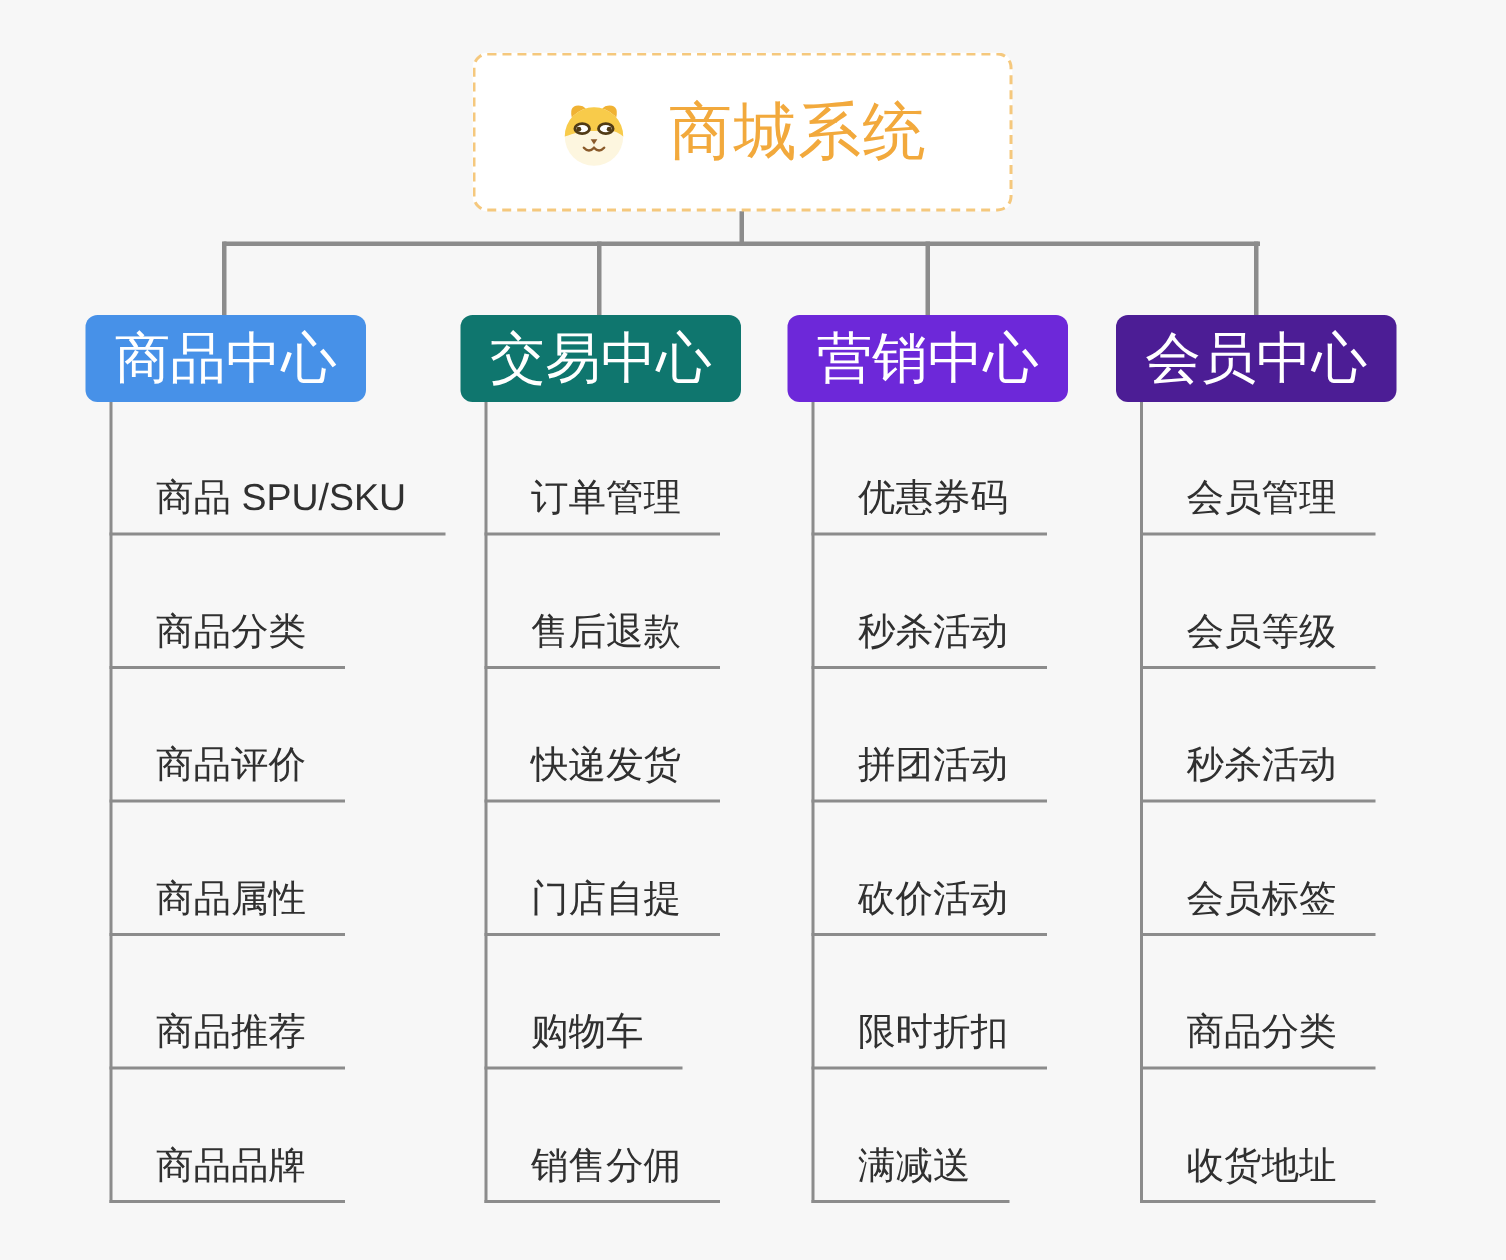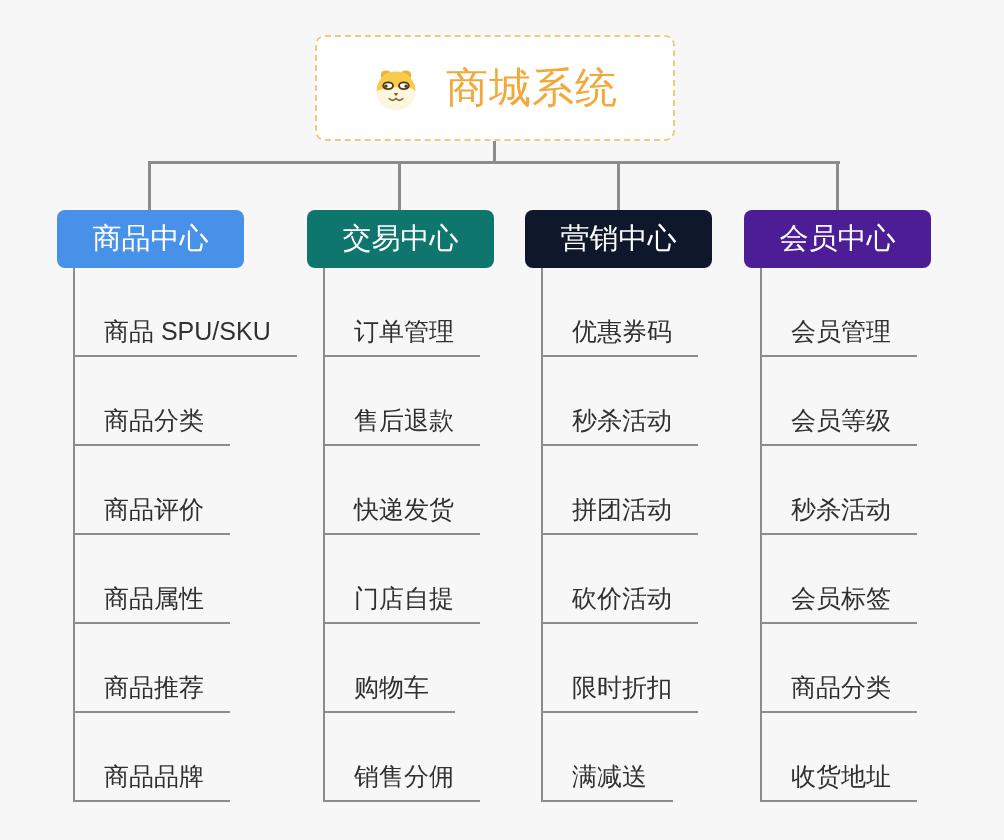--- a/index.html
+++ b/index.html
@@ -20,21 +20,21 @@
     background:#ffffff;border:2px dashed var(--root-border,#f5c87d);
     border-radius:10px;box-sizing:border-box;
     display:flex;align-items:center;justify-content:center;gap:26px;
   }
   .root-label{font-size:42px;color:var(--root-text,#f2a93c);letter-spacing:1px;}
   .dog{display:block;width:48px;height:48px;}
   .dog svg{width:48px;height:48px;display:block;}
   
   .node{
     position:absolute;top:210px;width:187px;height:58px;border-radius:8px;
-    color:#ffffff;font-size:29px;display:flex;align-items:center;justify-content:center;
+    color:#ffffff;font-size:37px;display:flex;align-items:center;justify-content:center;
   }
   .n0{left:57px}.n1{left:307px}.n2{left:525px}.n3{left:744px}
   
   .col{position:absolute;top:268px;}
   .c0{left:73px}.c1{left:323px}.c2{left:541px}.c3{left:760px}
   .trunk{position:absolute;left:0;top:0;width:2px;height:534px;background:var(--line,#8c8c8c);}
   .leaf{
     position:absolute;left:0;height:46px;box-sizing:border-box;width:max-content;
     border-bottom:2px solid var(--line,#8c8c8c);
     padding:0 26px 7px 31px;font-size:25px;color:var(--leaf-text,#303030);
@@ -71,21 +71,21 @@
     </span>
     <span class="root-label">商城系统</span>
   </div>
 
   <div class="node n0" style="background-color: rgb(71, 145, 232);">
     <span>商品中心</span>
   </div>
   <div class="node n1" style="background-color: #0f766e;">
     <span>交易中心</span>
   </div>
-  <div class="node n2" style="background-color: #0f172a;">
+  <div class="node n2" style="background-color: #6d28d9;">
     <span>营销中心</span>
   </div>
   <div class="node n3" style="background-color: #4c1d95;">
     <span>会员中心</span>
   </div>
 
   <div class="col c0">
     <div class="trunk"></div>
     <div class="leaf r0">商品 SPU/SKU</div>
     <div class="leaf r1">商品分类</div>

